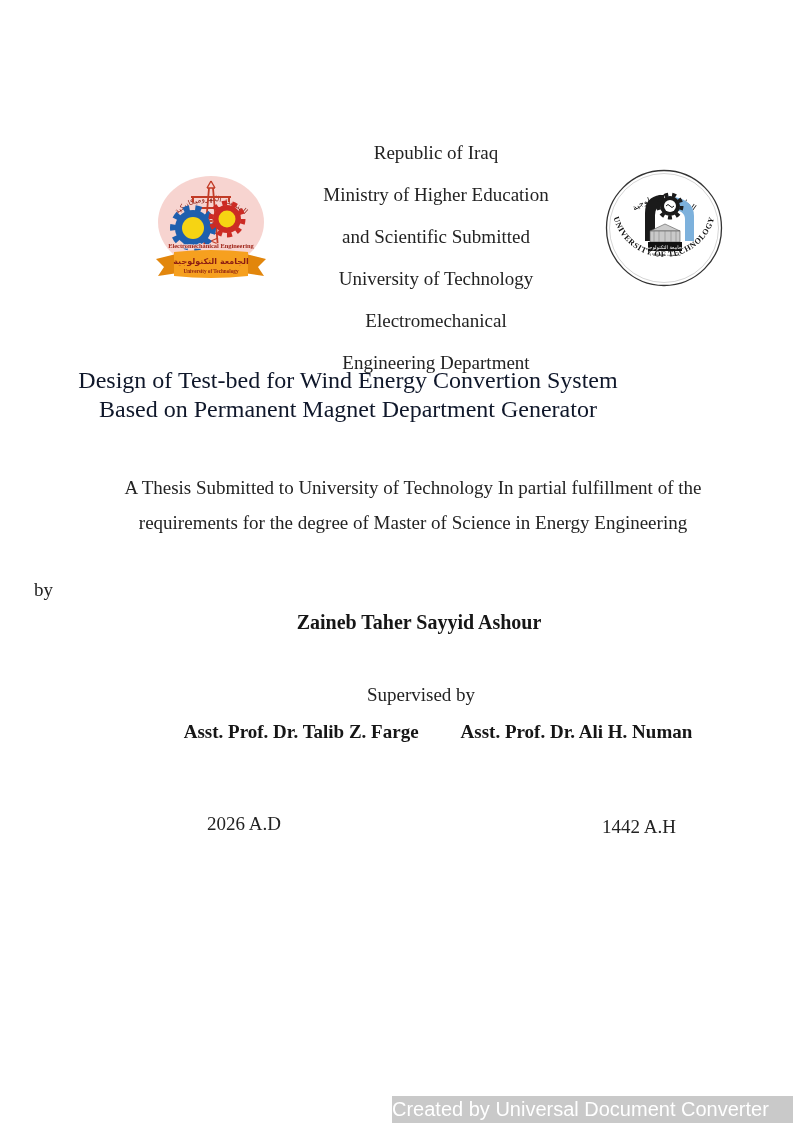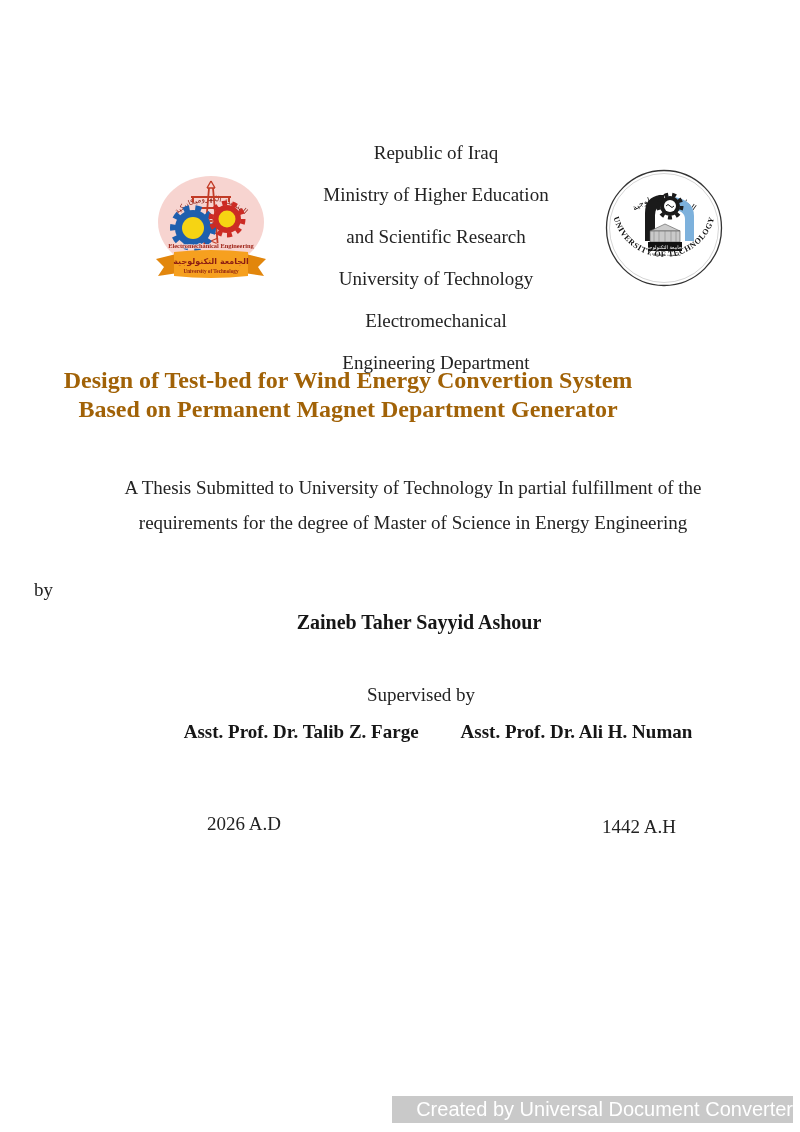--- a/index.html
+++ b/index.html
@@ -7,39 +7,39 @@
     width:800px;height:1132px;background:#ffffff;position:relative;overflow:hidden;
     font-family:"Liberation Serif", serif;color:#232323;
   }
   .header-block{
     position:absolute;top:128px;left:72px;width:728px;text-align:center;
     font-size:19px;
   }
   .header-block .hline{line-height:34px;margin-top:8px;}
   .title-block{
     position:absolute;top:366px;left:0;width:696px;text-align:center;
-    font-weight:bold;font-size:24px;line-height:29px;color:#a16207;
+    font-weight:normal;font-size:24px;line-height:29px;color:#0f172a;
   }
   .thesis-block{
     position:absolute;top:470px;left:26px;width:774px;text-align:center;
     font-size:19px;line-height:35px;
   }
   .by-label{position:absolute;top:579px;left:34px;width:766px;text-align:left;font-size:19px;}
   .author-name{position:absolute;top:611px;left:36px;width:766px;text-align:center;font-size:20px;font-weight:bold;color:#161616;}
   .supervised-label{position:absolute;top:684px;left:38px;width:766px;text-align:center;font-size:19px;}
   .supervisors-row{
     position:absolute;top:721px;left:76px;width:724px;display:flex;justify-content:center;gap:42px;
     font-size:19px;font-weight:bold;color:#161616;white-space:nowrap;
   }
   .date-ad{position:absolute;left:207px;top:813px;font-size:19px;}
   .date-ah{position:absolute;left:602px;top:816px;font-size:19px;}
   .watermark-bar{
     position:absolute;left:392px;top:1096px;width:401px;height:27px;background:#c9c9c9;
     color:#ffffff;font-family:"Liberation Sans", sans-serif;font-size:20px;line-height:27px;
-    white-space:nowrap;padding-left:8px;box-sizing:border-box;overflow:hidden;text-align:right;
+    white-space:nowrap;padding-left:0;box-sizing:border-box;overflow:hidden;
   }
   .logo-left{position:absolute;left:154px;top:174px;width:114px;height:118px;}
   .logo-right{position:absolute;left:604px;top:167px;width:120px;height:122px;}
   svg text{user-select:none;}
   .arabic{font-family:"DejaVu Sans", sans-serif;}
 </style>
 </head>
 <body>
 
 <div class="logo-left">
@@ -115,21 +115,21 @@
     </g>
     <text font-size="8" font-weight="bold" fill="#111111" letter-spacing="0.6" font-family="Liberation Serif, serif">
       <textPath href="#rlb" startOffset="50%" text-anchor="middle">UNIVERSITY OF TECHNOLOGY</textPath>
     </text>
   </svg>
 </div>
 
 <div class="header-block">
   <div class="hline">Republic of Iraq</div>
   <div class="hline">Ministry of Higher Education</div>
-  <div class="hline">and Scientific Research</div>
+  <div class="hline">and Scientific Submitted</div>
   <div class="hline">University of Technology</div>
   <div class="hline">Electromechanical</div>
   <div class="hline">Engineering Department</div>
 </div>
 
 <div class="title-block">
   <div>Design of Test-bed for Wind Energy Convertion System</div>
   <div>Based on Permanent Magnet Department Generator</div>
 </div>
 

